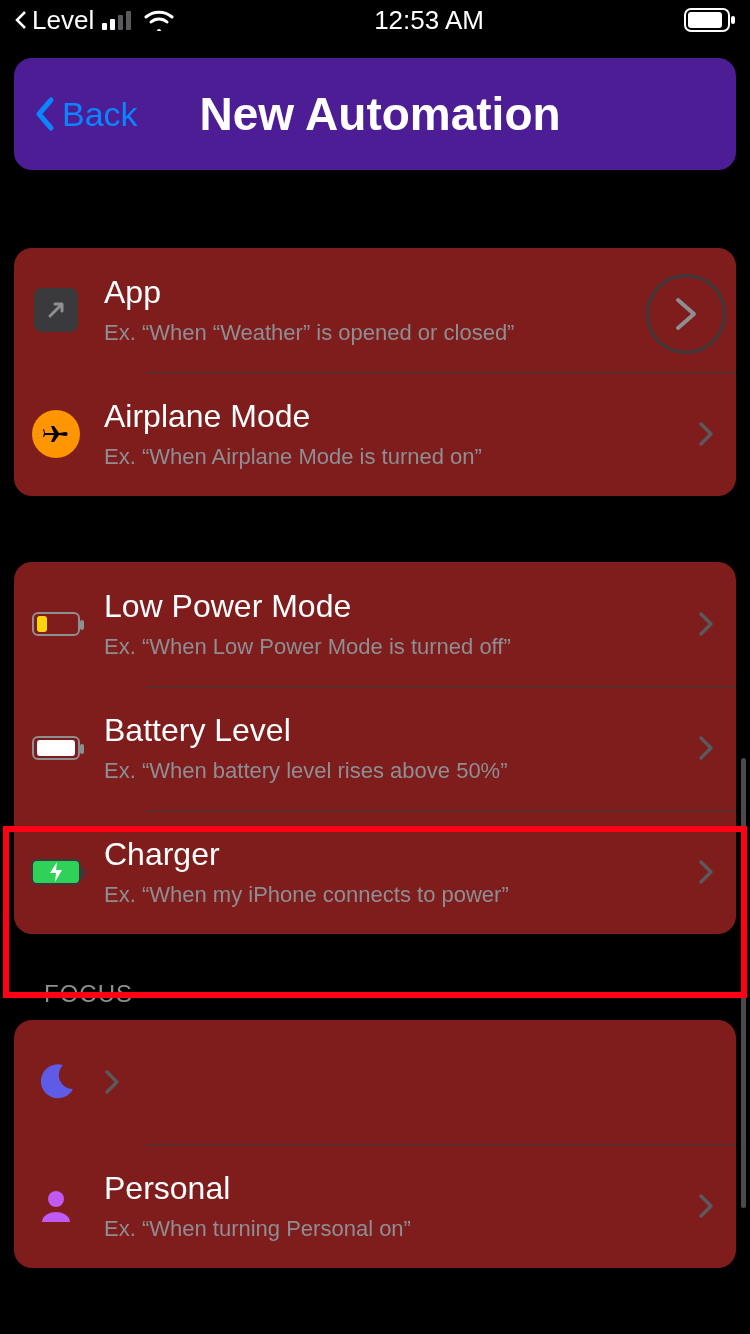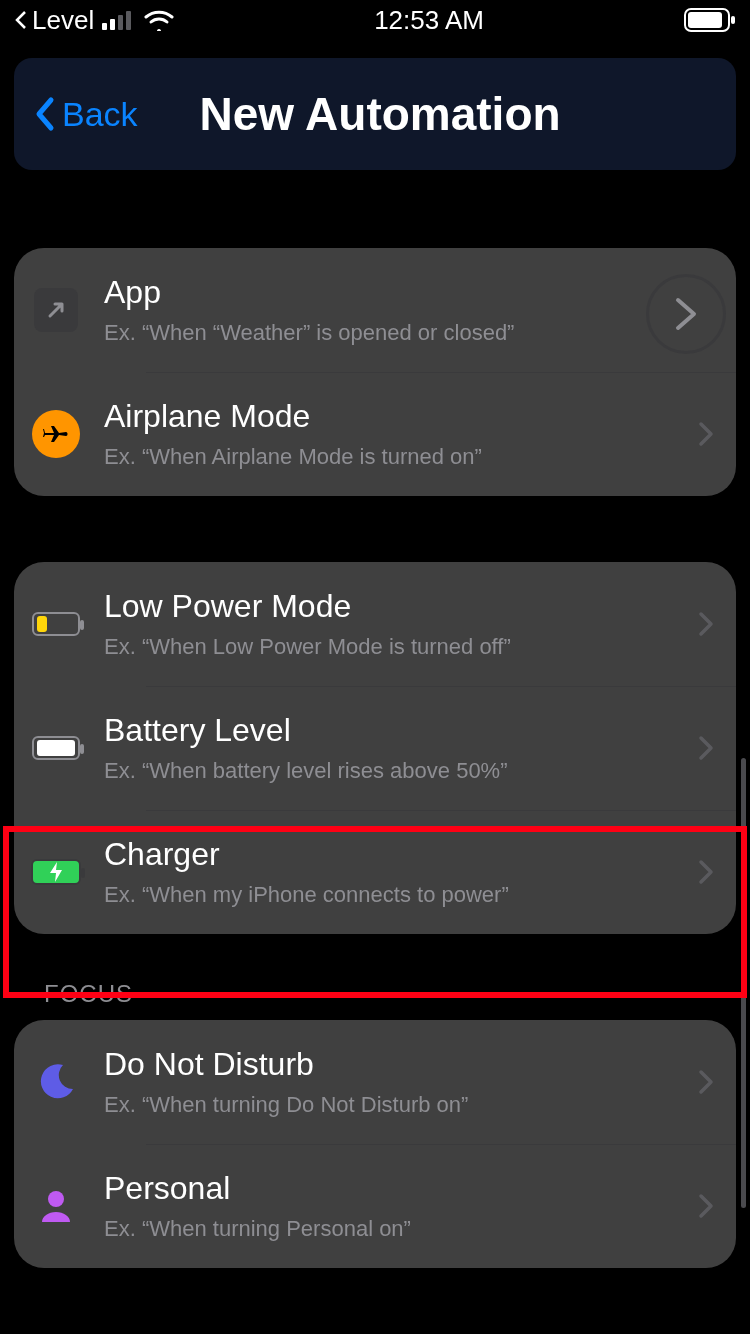--- a/index.html
+++ b/index.html
@@ -25,21 +25,21 @@
   }
   .sb-left { display: flex; align-items: center; gap: 8px; }
   .sb-right { display: flex; align-items: center; gap: 6px; }
   .breadcrumb-siri { display: flex; align-items: center; gap: 4px; font-size: 26px; }
   .sb-center { font-weight: 400; }
 
   
   .nav-wrap { padding: 0 0; }
   .navbar {
     margin: 18px 14px 0 14px;
-    background: #0f172a;
+    background: #4c1d95;
     border-radius: 18px;
     height: 112px;
     display: flex;
     align-items: center;
     position: relative;
     padding: 0 20px;
   }
   .back-btn {
     display: flex;
     align-items: center;
@@ -54,22 +54,22 @@
     font-size: 46px;
     font-weight: 600;
     pointer-events: none;
   }
 
   
   .scroll-area { padding: 0 14px; }
   .group-spacer { height: 78px; }
   .group-spacer.small { height: 66px; }
   .group {
-    background: #404040;
-    border-radius: 30px;
+    background: #7f1d1d;
+    border-radius: 18px;
     overflow: hidden;
   }
   .row {
     display: flex;
     align-items: center;
     min-height: 124px;
     padding: 18px 22px 18px 16px;
     gap: 22px;
     position: relative;
   }
@@ -342,24 +342,20 @@
   <div class="section-header">FOCUS</div>
 
   <div class="group">
 
     <div class="row">
       <div class="row-icon">
         <svg width="42" height="42" viewBox="0 0 42 42">
             <path d="M28 4 a17 17 0 1 0 10 24 a14 14 0 0 1 -10 -24 z" fill="#5e5ce6"></path>
           </svg>
       </div>
-      <div class="row-body">
-        <div class="row-title">Do Not Disturb</div>
-        <div class="row-sub">Ex. “When turning Do Not Disturb on”</div>
-      </div>
       <svg class="chev" width="16" height="28" viewBox="0 0 16 28">
           <path d="M3 4 L13 14 L3 24" stroke="#5a5a5e" stroke-width="3.5" fill="none" stroke-linecap="round" stroke-linejoin="round"></path>
         </svg>
     </div>
 
     <div class="row">
       <div class="row-icon">
         <svg width="40" height="40" viewBox="0 0 40 40">
           <circle cx="20" cy="13" r="8" fill="#bf5af2"></circle>
           <path d="M6 36 a14 10 0 0 1 28 0 z" fill="#bf5af2"></path>

